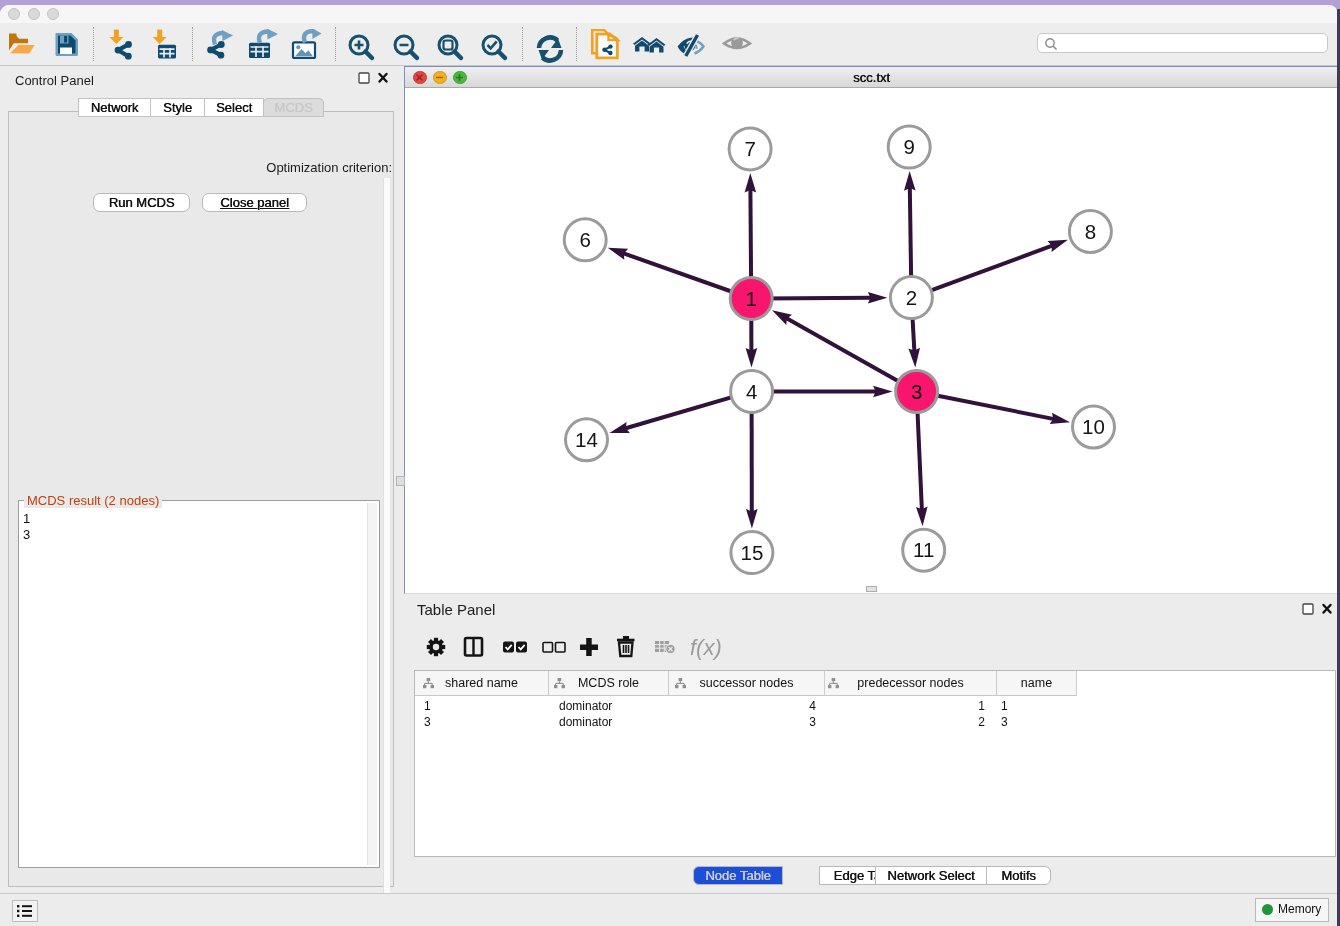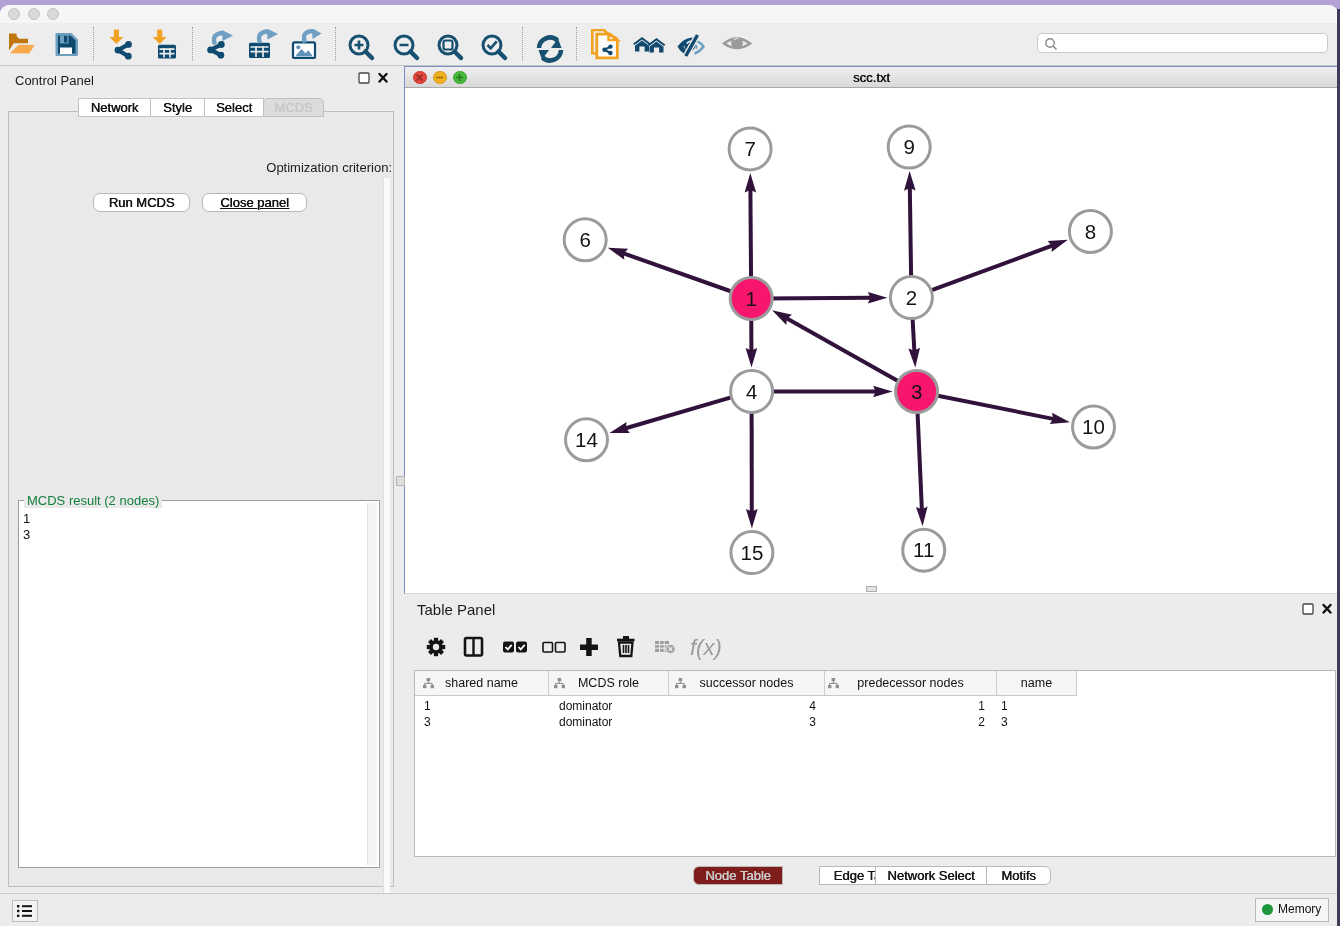--- a/index.html
+++ b/index.html
@@ -26,21 +26,21 @@
 #cp-title{left:15px;top:7px;font-size:13px;color:#1c1c1c;}
 .cptab{position:absolute;top:32px;height:17px;background:#fff;border:1px solid #c3c3c3;
   font-size:13px;font-weight:400;text-shadow:0.5px 0 0 currentColor;color:#111;text-align:center;line-height:17px;}
 #cp-content{left:8px;top:45px;width:384px;height:774px;background:#e9e9e9;border:1px solid #bdbdbd;}
 #opt-label{left:8px;top:70px;width:384px;text-align:right;font-size:13px;color:#1a1a1a;margin-top:24px;}
 #combo{left:43px;top:95px;width:309px;height:17px;background:#fff;border:1px solid #b9b9b9;
   border-radius:9px;font-size:13px;color:#111;line-height:17px;padding-left:13px;}
 .btn{position:absolute;top:127px;height:17px;background:#fff;border:1px solid #b9b9b9;
   border-radius:7px;font-size:13px;font-weight:400;text-shadow:0.5px 0 0 currentColor;color:#111;text-align:center;line-height:17px;}
 #mcds-box{left:18px;top:434px;width:360px;height:366px;background:#fff;border:1px solid #9d9d9d;}
-#mcds-legend{left:5px;top:-8px;background:#e9e9e9;padding:0 3px;font-size:13px;color:#15803d;}
+#mcds-legend{left:5px;top:-8px;background:#e9e9e9;padding:0 3px;font-size:13px;color:#c2410c;}
 #mcds-scroll{right:2px;top:2px;width:9px;height:362px;background:#f4f4f4;border-left:1px solid #e2e2e2;}
 
 #netwin{left:404px;top:0px;width:933px;height:526px;background:#fff;
   border:1px solid #7b8fc6;border-bottom:1px solid #d8d8d8;}
 #nettitle{left:0;top:0;width:100%;height:20px;
   background:linear-gradient(#efefef,#d8d8d8);border-bottom:1px solid #a9a9a9;}
 .nl{position:absolute;top:3.5px;width:11.5px;height:11.5px;border-radius:50%;}
 #nettitle-text{width:100%;top:3px;text-align:center;font-size:13px;font-weight:400;text-shadow:0.5px 0 0 currentColor;color:#111;}
 
 #grip-v{left:396px;top:410px;width:7px;height:8px;background:#dedede;border:1px solid #b5b5b5;}
@@ -376,21 +376,21 @@
         <div class="td" style="left:144px;top:28px;">dominator</div>
         <div class="td" style="left:350px;top:28px;text-align:right;width:51px;">4</div>
         <div class="td" style="left:520px;top:28px;text-align:right;width:50px;">1</div>
         <div class="td" style="left:586px;top:28px;">1</div>
         <div class="td" style="left:9px;top:44px;">3</div>
         <div class="td" style="left:144px;top:44px;">dominator</div>
         <div class="td" style="left:350px;top:44px;text-align:right;width:51px;">3</div>
         <div class="td" style="left:520px;top:44px;text-align:right;width:50px;">2</div>
         <div class="td" style="left:586px;top:44px;">3</div>
       </div>
-      <div class="btab" style="left:289px;width:88px;background:#7f1d1d;color:#cbcbcb;border-radius:6px 0 0 6px;">Node Table</div>
+      <div class="btab" style="left:289px;width:88px;background:#1d4ed8;color:#cbcbcb;border-radius:6px 0 0 6px;">Node Table</div>
       <div class="btab" style="left:378px;width:92px;margin-left:37px;">Edge Table</div>
       <div class="btab" style="left:471px;width:110px;">Network Select</div>
       <div class="btab" style="left:582px;width:63px;border-radius:0 6px 6px 0;">Motifs</div>
     </div>
   </div>
   <div id="statusbar" class="abs">
     <div id="listbtn" class="abs">
         <svg class="abs" style="left:4px;top:3px;" width="16" height="14" viewBox="0 0 16 14">
           <g fill="#141414" stroke="#141414" stroke-width="2">
             <rect x="0" y="1" width="2.4" height="2.4" stroke="none"></rect>

